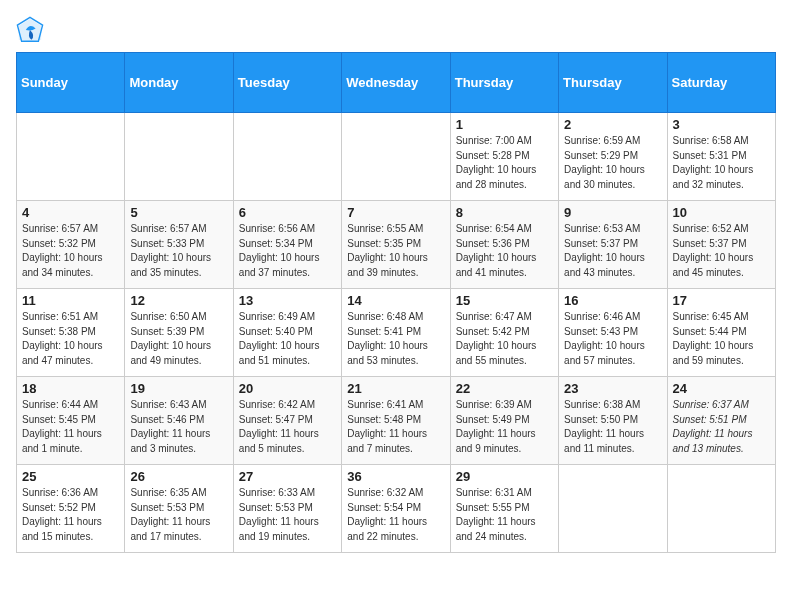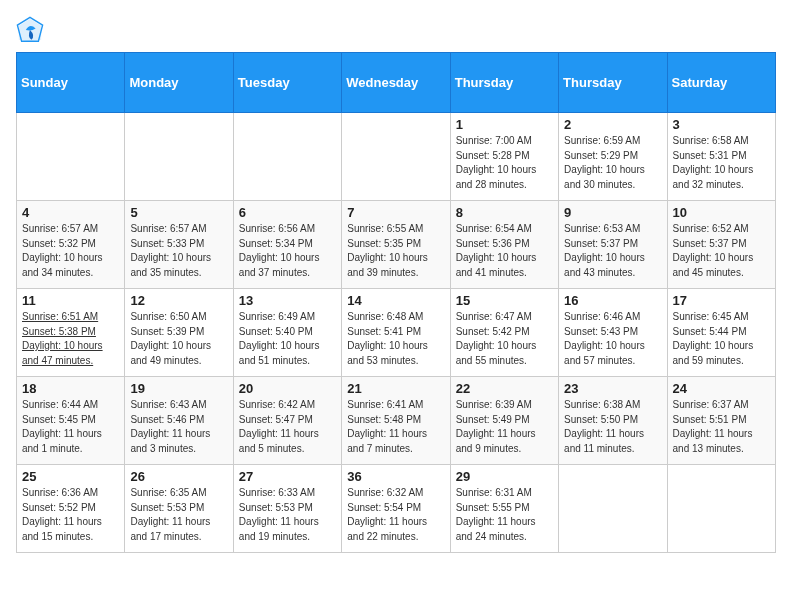--- a/index.html
+++ b/index.html
@@ -193,21 +193,21 @@
           <span class="day-num">10</span>
           <div class="day-info" style="white-space: pre-line;">Sunrise: 6:52 AM
 Sunset: 5:37 PM
 Daylight: 10 hours
 and 45 minutes.</div>
         </td>
       </tr>
       <tr>
         <td>
           <span class="day-num">11</span>
-          <div class="day-info" style="white-space: pre-line; text-decoration: underline;">Sunrise: 6:51 AM
+          <div class="day-info" style="white-space: pre-line;">Sunrise: 6:51 AM
 Sunset: 5:38 PM
 Daylight: 10 hours
 and 47 minutes.</div>
         </td>
         <td>
           <span class="day-num">12</span>
           <div class="day-info" style="white-space: pre-line;">Sunrise: 6:50 AM
 Sunset: 5:39 PM
 Daylight: 10 hours
 and 49 minutes.</div>
@@ -286,21 +286,21 @@
         </td>
         <td>
           <span class="day-num">23</span>
           <div class="day-info" style="white-space: pre-line;">Sunrise: 6:38 AM
 Sunset: 5:50 PM
 Daylight: 11 hours
 and 11 minutes.</div>
         </td>
         <td>
           <span class="day-num">24</span>
-          <div class="day-info" style="white-space: pre-line;">Sunrise: 6:37 AM
+          <div class="day-info" style="white-space: pre-line; font-style: italic;">Sunrise: 6:37 AM
 Sunset: 5:51 PM
 Daylight: 11 hours
 and 13 minutes.</div>
         </td>
       </tr>
       <tr>
         <td>
           <span class="day-num">25</span>
           <div class="day-info" style="white-space: pre-line;">Sunrise: 6:36 AM
 Sunset: 5:52 PM

